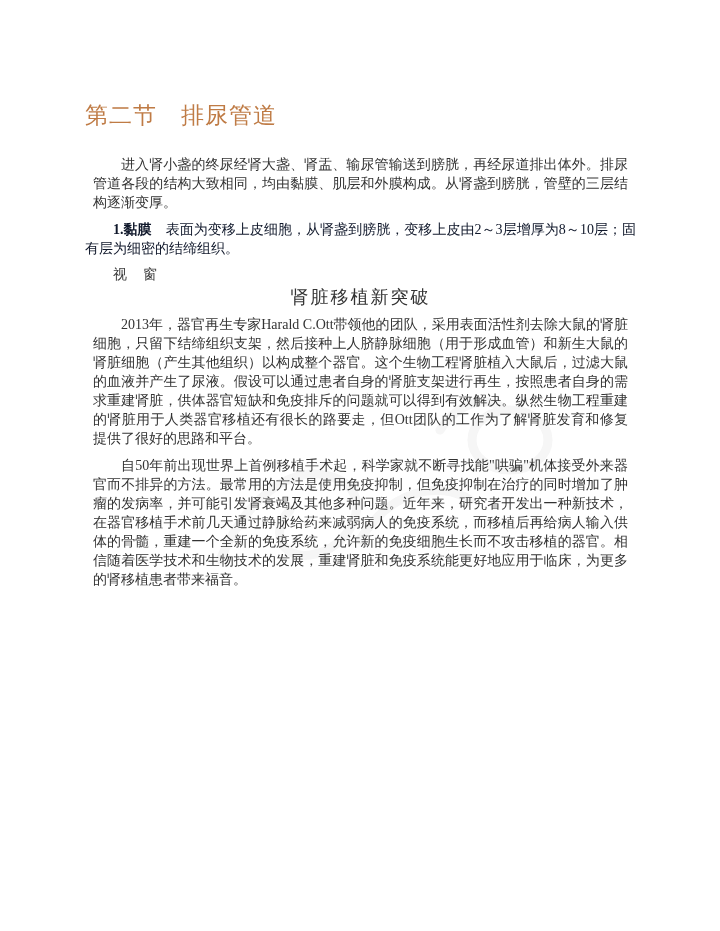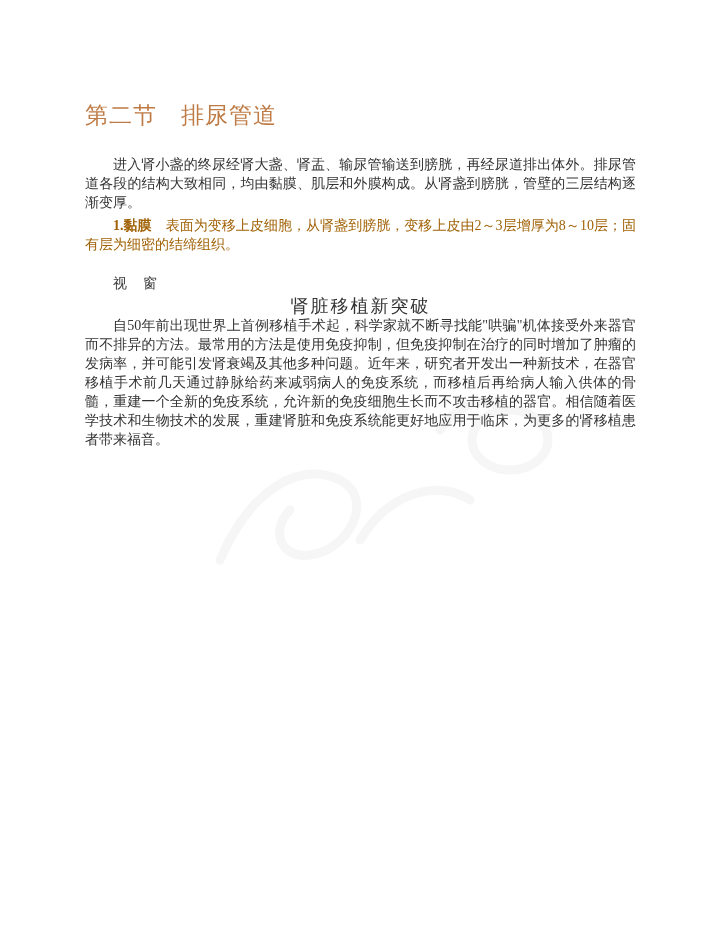--- a/index.html
+++ b/index.html
@@ -23,45 +23,45 @@
   }
   .section-title {
     margin: 0 0 24px 0;
     font-size: 23px;
     font-weight: normal;
     letter-spacing: 1px;
     color: #bf7b45;
   }
   .body-text p,
   .body-text .para {
-    margin: 0;
+    margin: 8px;
     padding: 0;
     font-size: 14px;
     line-height: 19px;
     color: #333333;
     text-align: justify;
     text-indent: 2em;
   }
   .para + .para,
   .item {
     margin-top: 4px;
   }
   .item {
     font-size: 14px;
     line-height: 19px;
-    color: #a16207;
+    color: #0f172a;
     text-align: justify;
     text-indent: 2em;
   }
   .item .item-label {
     font-weight: bold;
     margin-right: 1em;
   }
   .window-label {
-    margin-top: 20px;
+    margin-top: 7px;
     font-size: 14px;
     line-height: 19px;
     color: #3a3a3a;
     text-indent: 2em;
     letter-spacing: 1px;
   }
   .box-heading {
     margin-top: 3px;
     font-size: 18px;
     line-height: 20px;
@@ -104,18 +104,19 @@
         <span class="item-label">1.黏膜</span><span>表面为变移上皮细胞，从肾盏到膀胱，变移上皮由2～3层增厚为8～10层；固有层为细密的结缔组织。</span>
       </div>
 
 
 
       <div class="window-label">视　窗</div>
 
       <div class="box-heading">肾脏移植新突破</div>
 
 
+      <p class="para">2013年，器官再生专家Harald C.Ott带领他的团队，采用表面活性剂去除大鼠的肾脏细胞，只留下结缔组织支架，然后接种上人脐静脉细胞（用于形成血管）和新生大鼠的肾脏细胞（产生其他组织）以构成整个器官。这个生物工程肾脏植入大鼠后，过滤大鼠的血液并产生了尿液。假设可以通过患者自身的肾脏支架进行再生，按照患者自身的需求重建肾脏，供体器官短缺和免疫排斥的问题就可以得到有效解决。纵然生物工程重建的肾脏用于人类器官移植还有很长的路要走，但Ott团队的工作为了解肾脏发育和修复提供了很好的思路和平台。</p>
 
       <p class="para">自50年前出现世界上首例移植手术起，科学家就不断寻找能"哄骗"机体接受外来器官而不排异的方法。最常用的方法是使用免疫抑制，但免疫抑制在治疗的同时增加了肿瘤的发病率，并可能引发肾衰竭及其他多种问题。近年来，研究者开发出一种新技术，在器官移植手术前几天通过静脉给药来减弱病人的免疫系统，而移植后再给病人输入供体的骨髓，重建一个全新的免疫系统，允许新的免疫细胞生长而不攻击移植的器官。相信随着医学技术和生物技术的发展，重建肾脏和免疫系统能更好地应用于临床，为更多的肾移植患者带来福音。</p>
 
     </div>
   </div>
 </div>
 
 </body></html>

